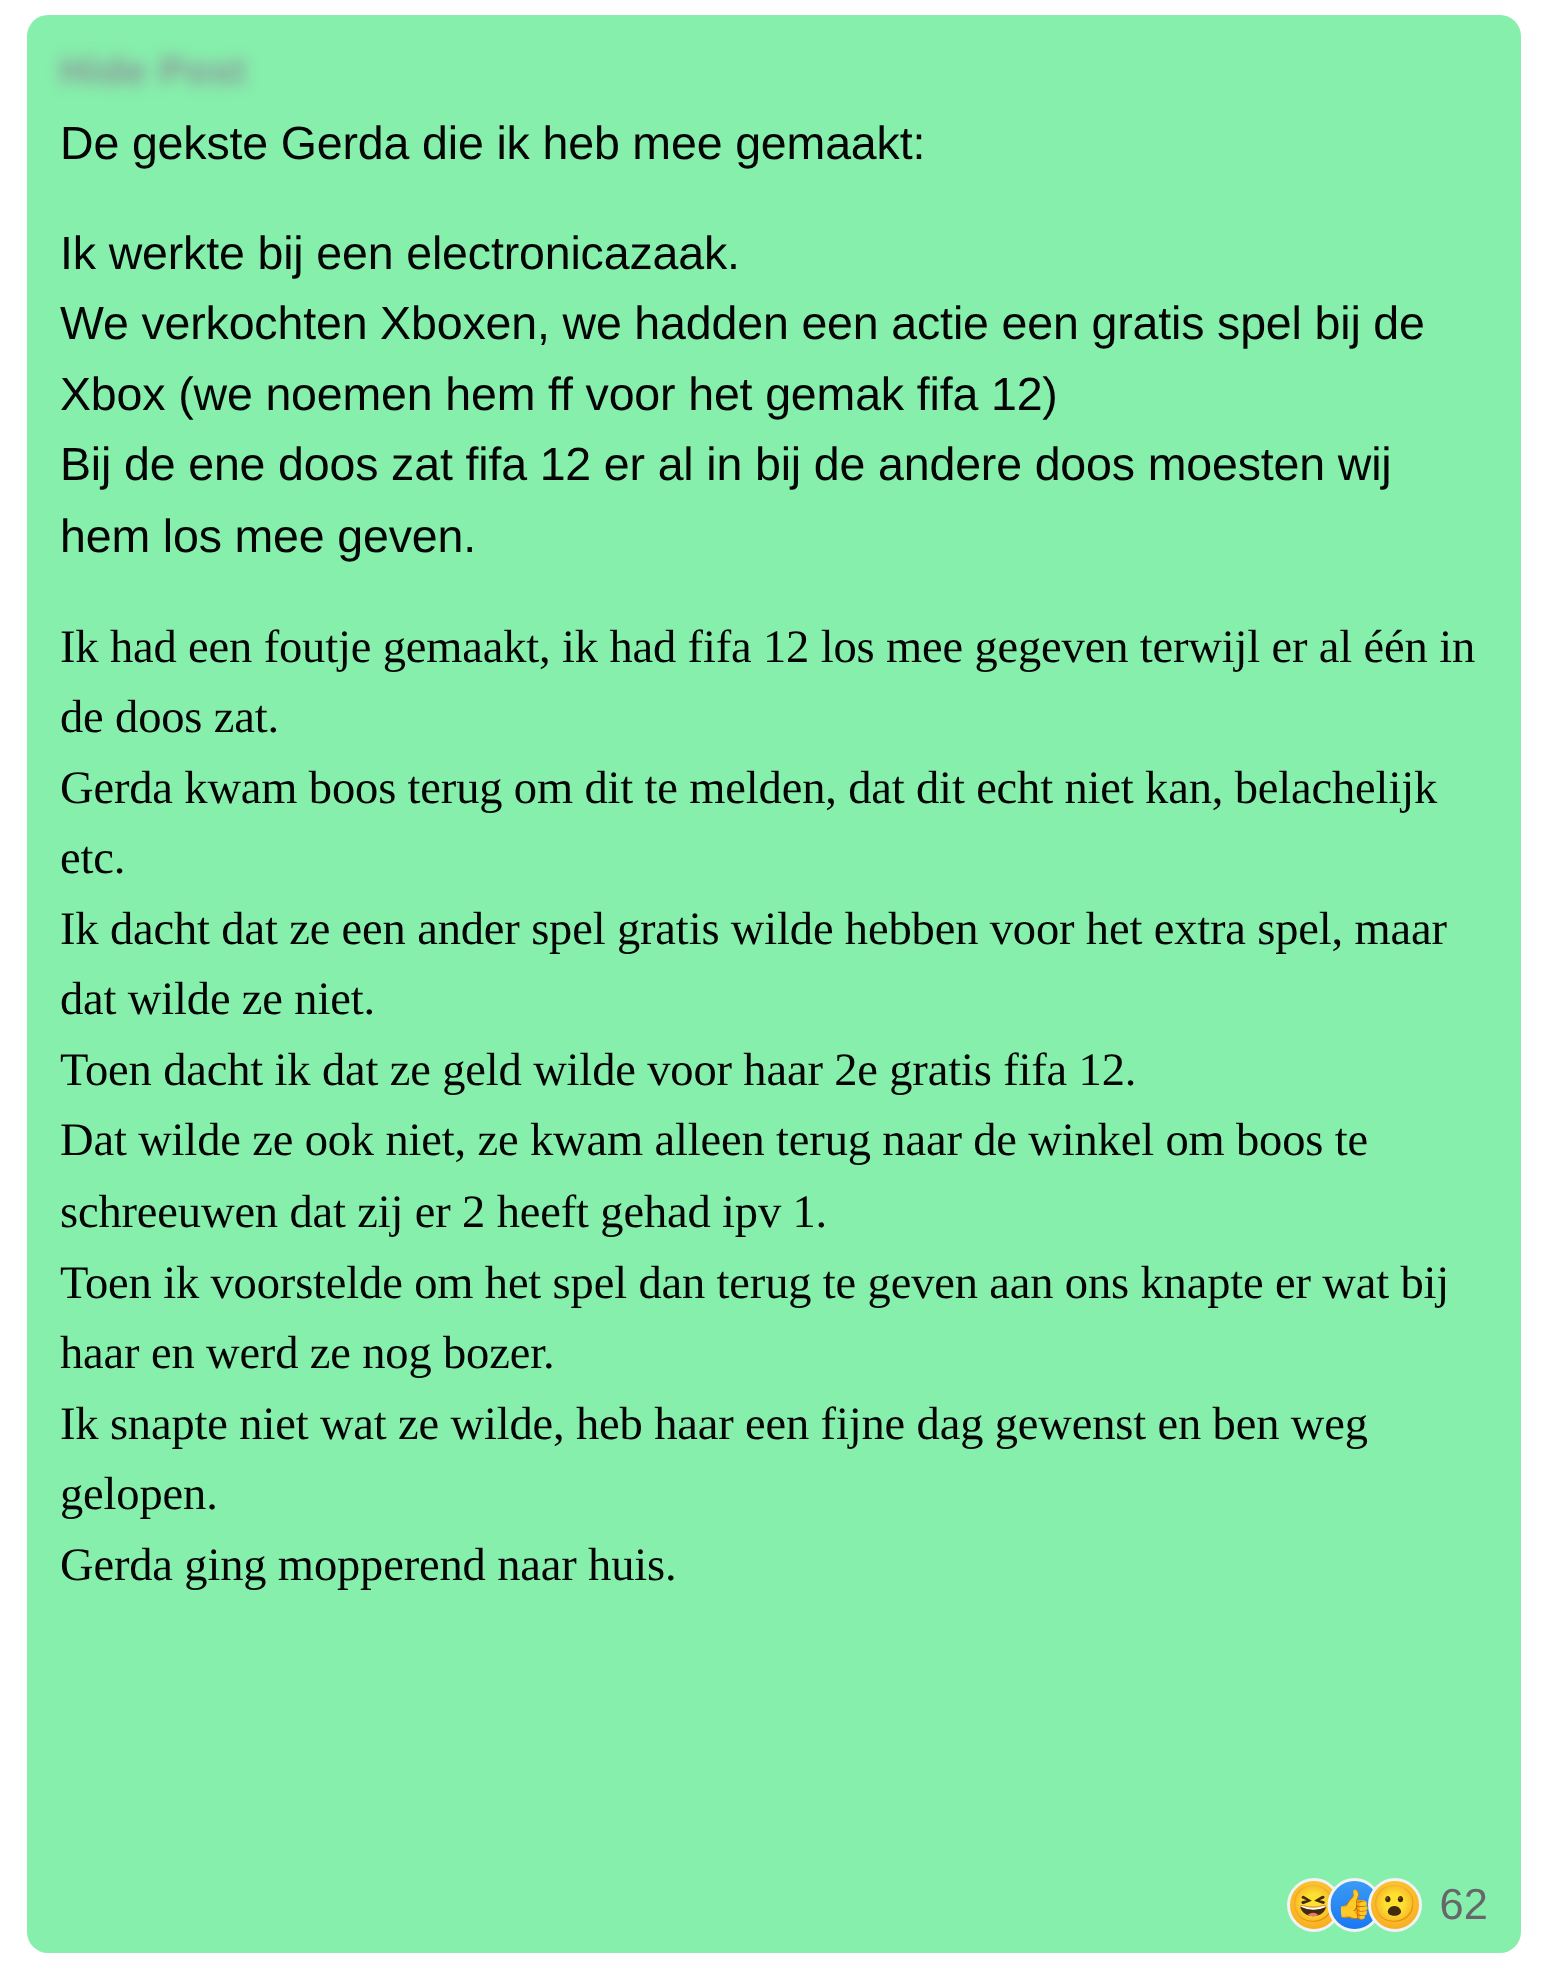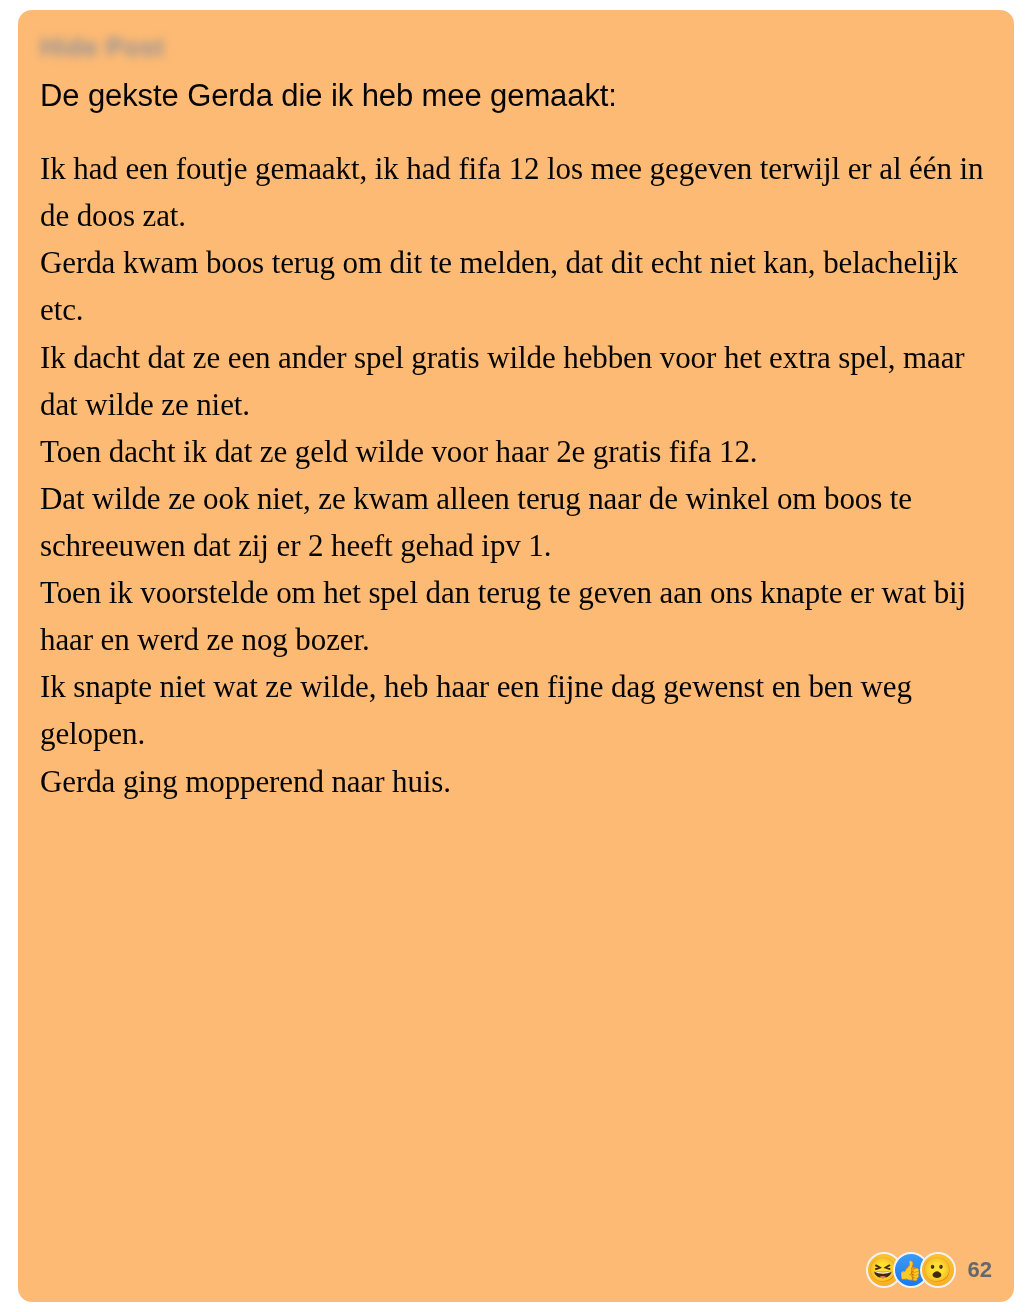--- a/index.html
+++ b/index.html
@@ -10,21 +10,21 @@
     height: 1312px;
     background: #ffffff;
     font-family: "Liberation Sans", sans-serif;
   }
   #post-card {
     position: absolute;
     left: 18px;
     top: 10px;
     width: 996px;
     height: 1292px;
-    background: #fdba74;
+    background: #86efac;
     border-radius: 14px;
     overflow: hidden;
   }
   #author-name {
     position: absolute;
     left: 22px;
     top: 22px;
     font-size: 26px;
     font-weight: bold;
     color: #8d9099;
@@ -79,35 +79,38 @@
   }
   .r-like {
     background: linear-gradient(180deg, #3b9bf5 0%, #1878f2 100%);
     color: #ffffff;
     font-size: 19px;
   }
   .r-wow {
     background: radial-gradient(circle at 50% 38%, #fdd93b 0%, #f7b125 72%, #e89a18 100%);
   }
   #reaction-count {
-    font-size: 22px;
+    font-size: 29px;
     color: #65676b;
     margin-left: 7px;
-    font-weight: 700;
+    font-weight: 400;
   }
 </style>
 </head>
 <body>
 
 <div id="post-card">
 
   <div id="author-name">Hide Post</div>
 
   <div id="post-body">
     <p class="para">De gekste Gerda die ik heb mee gemaakt:</p>
+    <p class="para">Ik werkte bij een electronicazaak.
+We verkochten Xboxen, we hadden een actie een gratis spel bij de Xbox (we noemen hem ff voor het gemak fifa 12)
+Bij de ene doos zat fifa 12 er al in bij de andere doos moesten wij hem los mee geven.</p>
     <p class="para">Ik had een foutje gemaakt, ik had fifa 12 los mee gegeven terwijl er al één in de doos zat.
 Gerda kwam boos terug om dit te melden, dat dit echt niet kan, belachelijk etc.
 Ik dacht dat ze een ander spel gratis wilde hebben voor het extra spel, maar dat wilde ze niet.
 Toen dacht ik dat ze geld wilde voor haar 2e gratis fifa 12.
 Dat wilde ze ook niet, ze kwam alleen terug naar de winkel om boos te schreeuwen dat zij er 2 heeft gehad ipv 1.
 Toen ik voorstelde om het spel dan terug te geven aan ons knapte er wat bij haar en werd ze nog bozer.
 Ik snapte niet wat ze wilde, heb haar een fijne dag gewenst en ben weg gelopen.
 Gerda ging mopperend naar huis.</p>
   </div>
 

